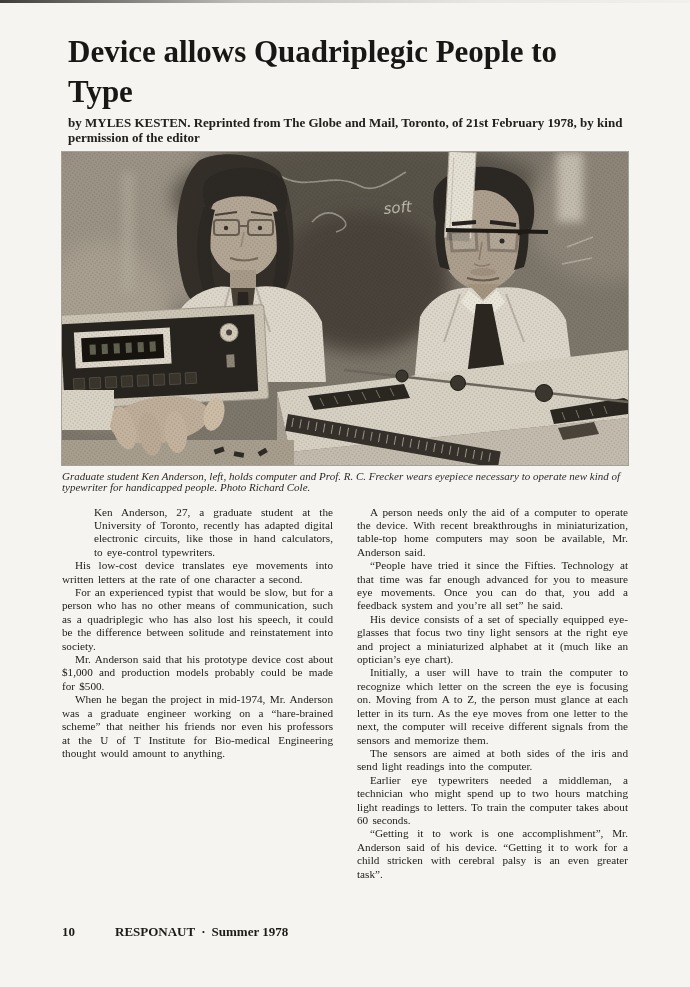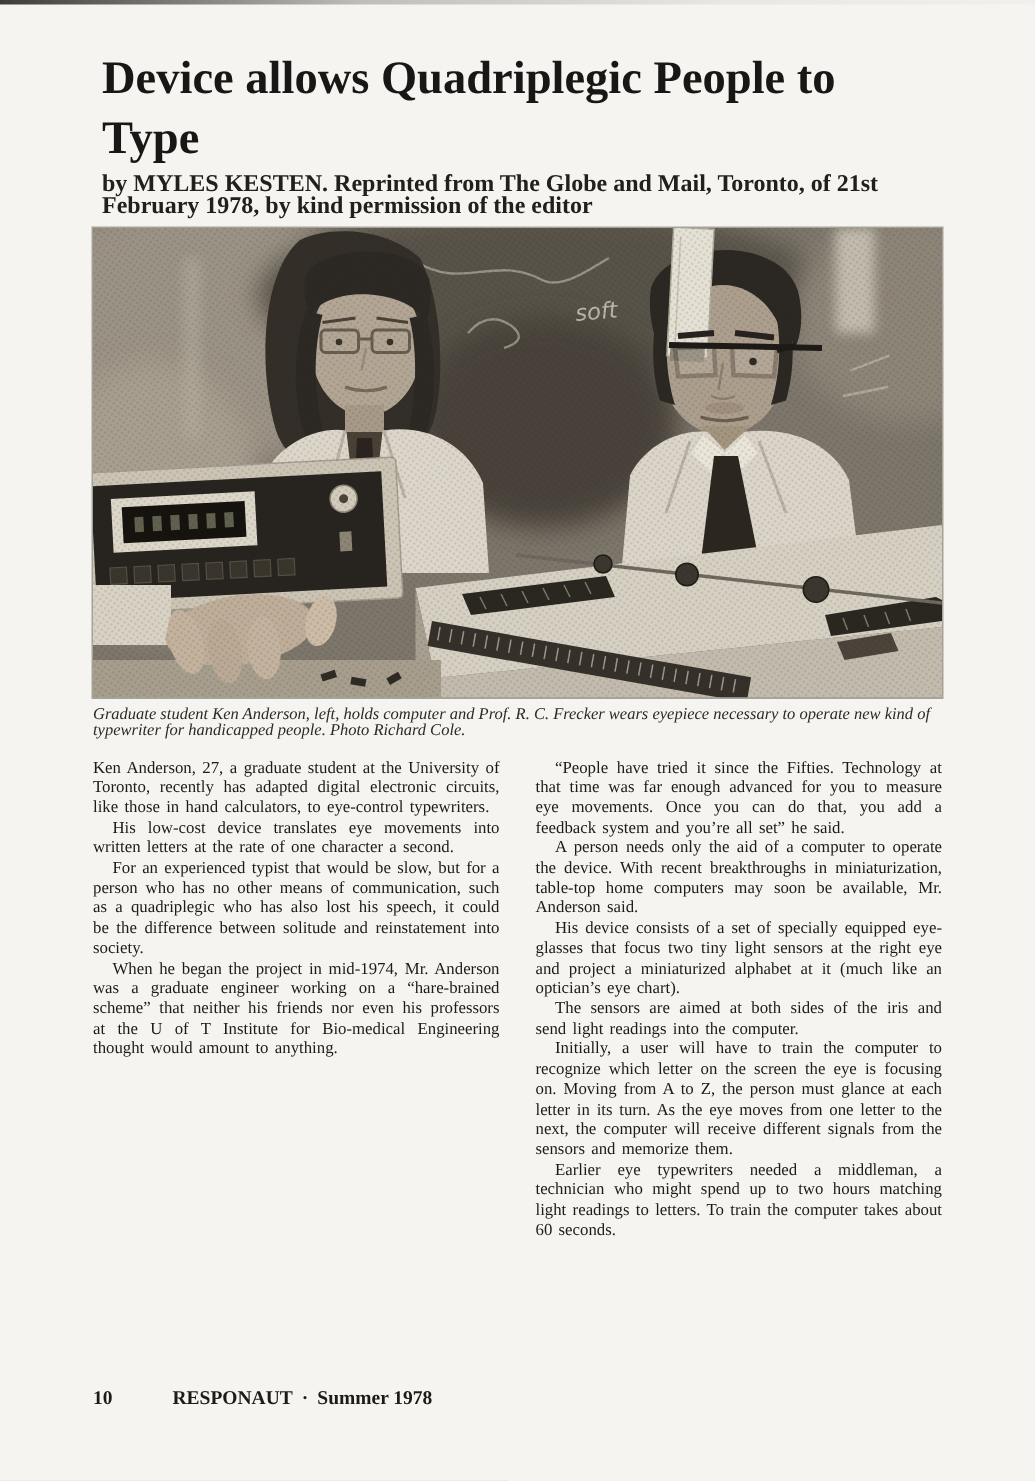--- a/index.html
+++ b/index.html
@@ -16,21 +16,21 @@
     background:linear-gradient(to right, rgba(30,28,25,.85), rgba(30,28,25,.25) 35%, rgba(30,28,25,.06) 70%, rgba(30,28,25,.02));
   }
   .content{position:absolute;left:62px;top:0;width:566px;}
   h1.title{
     margin:0;padding:32px 0 0 6px;
     font-size:31px;line-height:40px;font-weight:bold;
     letter-spacing:0px;color:#181715;
   }
   .byline{
     margin-top:3px;padding-left:6px;
-    font-size:16px;font-weight:bold;line-height:15px;
+    font-size:13px;font-weight:bold;line-height:15px;
     color:#21201d;
   }
   .photo-wrap{
     margin-top:7px;width:566px;height:313px;
     outline:1px solid #a5a299;
     background:#7d766b;
   }
   .caption{
     margin-top:6px;
     font-size:11px;line-height:10.8px;font-style:italic;
@@ -42,21 +42,21 @@
   }
   .col{width:271px;}
   .col p{
     margin:0;
     font-size:11.2px;line-height:13.4px;
     text-align:justify;
     text-indent:13px;
     word-spacing:1.4px;
     color:#1c1b18;
   }
-  .col p.first{text-indent:0;}
+  .col p.first{text-indent:0;margin-left:32px;}
   .footer{
     position:absolute;left:62px;top:924px;width:566px;
     font-size:13px;font-weight:bold;color:#1c1b18;
   }
   .footer .mag{margin-left:40px;}
   .footer .sep{margin:0 6px;font-weight:bold;}
 </style>
 </head>
 <body>
 
@@ -262,29 +262,31 @@
       </svg>
     </div>
 
     <div class="caption">Graduate student Ken Anderson, left, holds computer and Prof. R. C. Frecker wears eyepiece necessary to operate new kind of typewriter for handicapped people. Photo Richard Cole.</div>
 
     <div class="columns">
       <div class="col">
         <p class="first">Ken Anderson, 27, a graduate student at the University of Toronto, recently has adapted digital electronic circuits, like those in hand calculators, to eye-control typewriters.</p>
         <p>His low-cost device translates eye movements into written letters at the rate of one character a second.</p>
         <p>For an experienced typist that would be slow, but for a person who has no other means of communication, such as a quadriplegic who has also lost his speech, it could be the difference between solitude and reinstatement into society.</p>
+        <p>Mr. Anderson said that his prototype device cost about $1,000 and production models probably could be made for $500.</p>
         <p>When he began the project in mid-1974, Mr. Anderson was a graduate engineer working on a “hare-brained scheme” that neither his friends nor even his professors at the U of T Institute for Bio-medical Engineering thought would amount to anything.</p>
       </div>
       <div class="col">
+        <p>A person needs only the aid of a computer to operate the device. With recent breakthroughs in miniaturization, table-top home computers may soon be available, Mr. Anderson said.</p>
         <p>“People have tried it since the Fifties. Technology at that time was far enough advanced for you to measure eye movements. Once you can do that, you add a feedback system and you’re all set” he said.</p>
-        <p>A person needs only the aid of a computer to operate the device. With recent breakthroughs in miniaturization, table-top home computers may soon be available, Mr. Anderson said.</p>
         <p>His device consists of a set of specially equipped eye-glasses that focus two tiny light sensors at the right eye and project a miniaturized alphabet at it (much like an optician’s eye chart).</p>
+        <p>Initially, a user will have to train the computer to recognize which letter on the screen the eye is focusing on. Moving from A to Z, the person must glance at each letter in its turn. As the eye moves from one letter to the next, the computer will receive different signals from the sensors and memorize them.</p>
         <p>The sensors are aimed at both sides of the iris and send light readings into the computer.</p>
-        <p>Initially, a user will have to train the computer to recognize which letter on the screen the eye is focusing on. Moving from A to Z, the person must glance at each letter in its turn. As the eye moves from one letter to the next, the computer will receive different signals from the sensors and memorize them.</p>
         <p>Earlier eye typewriters needed a middleman, a technician who might spend up to two hours matching light readings to letters. To train the computer takes about 60 seconds.</p>
+        <p>“Getting it to work is one accomplishment”, Mr. Anderson said of his device. “Getting it to work for a child stricken with cerebral palsy is an even greater task”.</p>
       </div>
     </div>
   </div>
 
   <div class="footer">
     <span>10</span><span class="mag">RESPONAUT</span><span class="sep">·</span><span>Summer 1978</span>
   </div>
 </div>
 
 </body></html>

